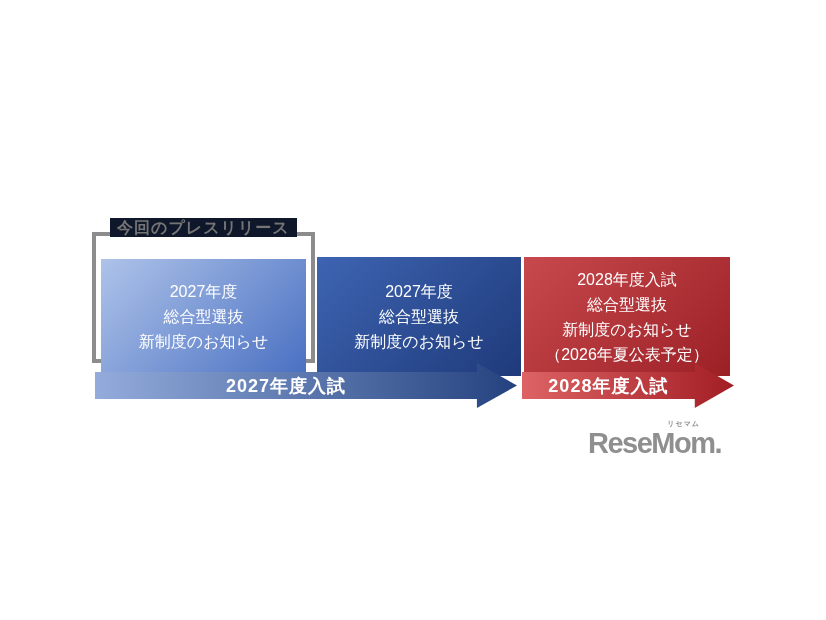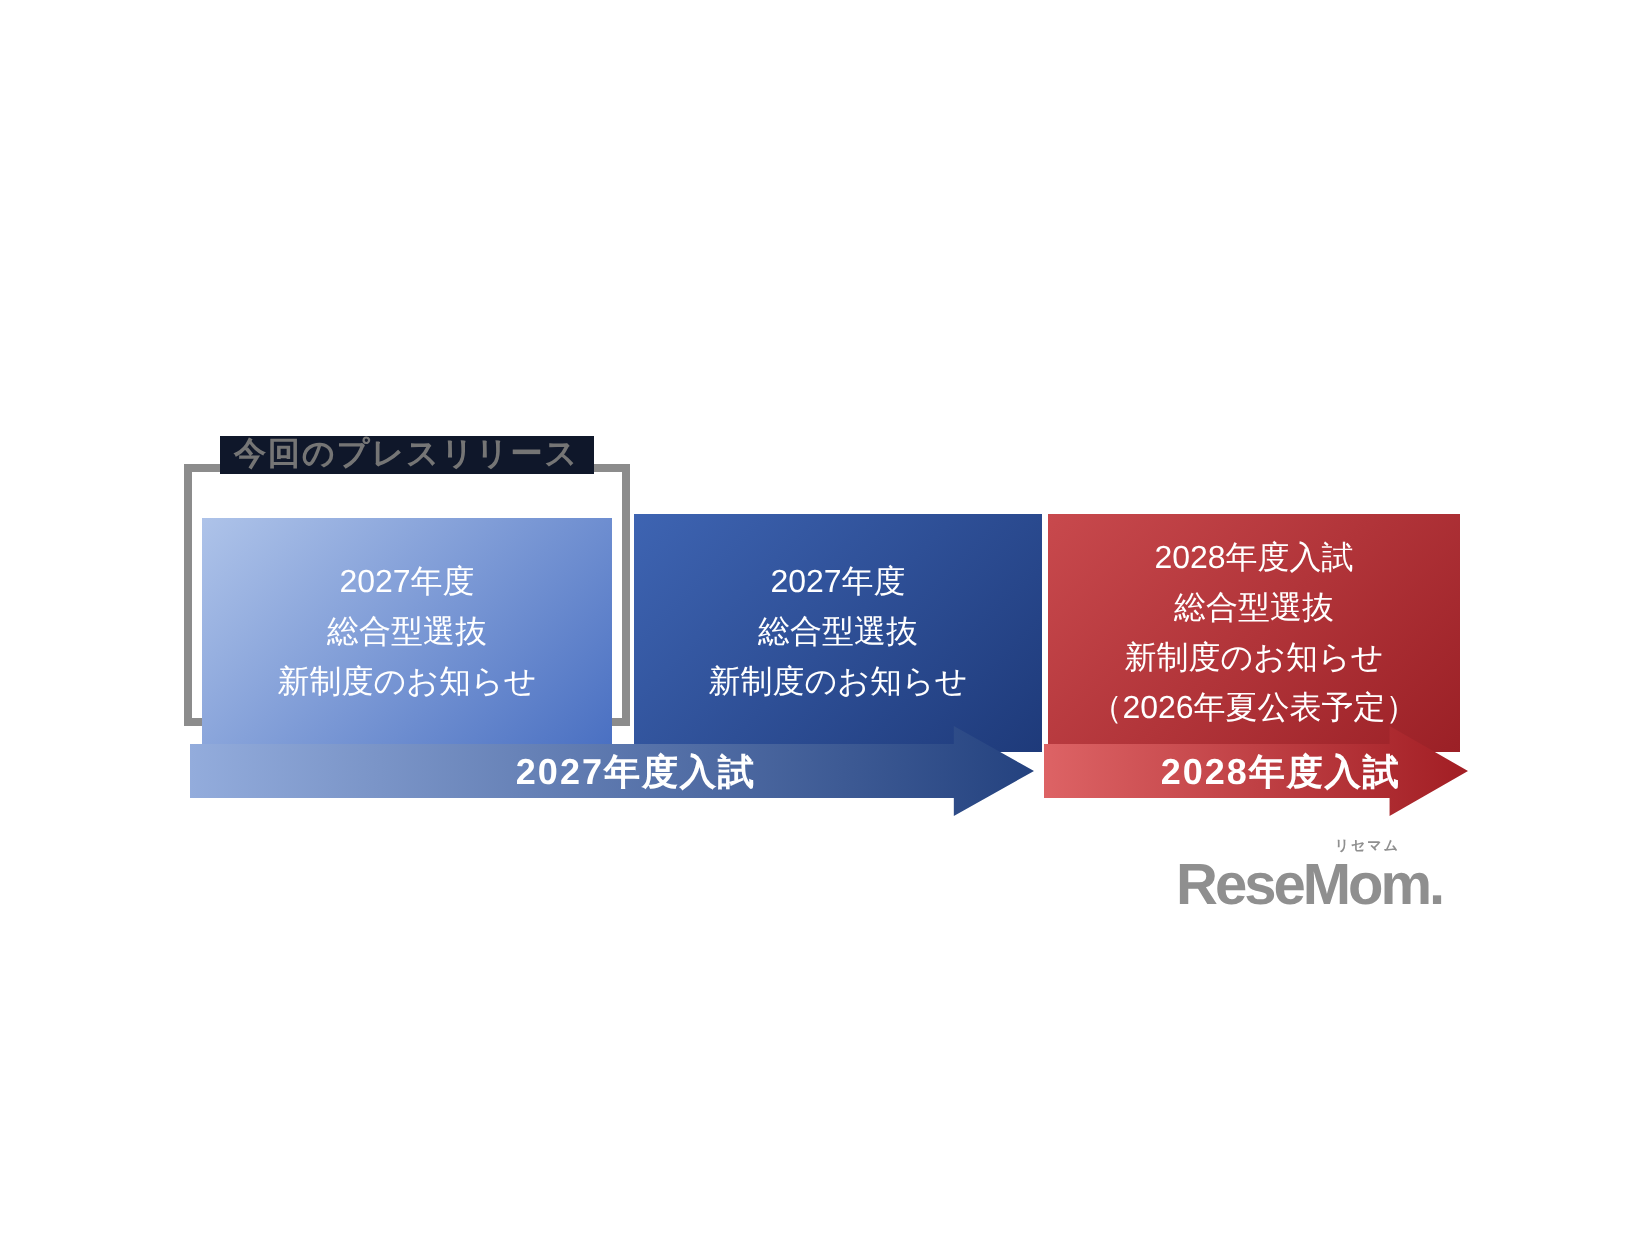--- a/index.html
+++ b/index.html
@@ -97,21 +97,20 @@
     left: 0;
     top: 0;
     height: 100%;
     display: flex;
     align-items: center;
     justify-content: center;
     color: #ffffff;
     font-size: 18px;
     font-weight: bold;
     letter-spacing: 1px;
-    padding-left: 32px;
   }
   #arrow-blue .arrow-label { width: 90.5%; }
   #arrow-red  .arrow-label { width: 81.5%; }
 
   
   .note {
     position: absolute;
     left: 96px;
     top: 402px;
     font-size: 11px;

